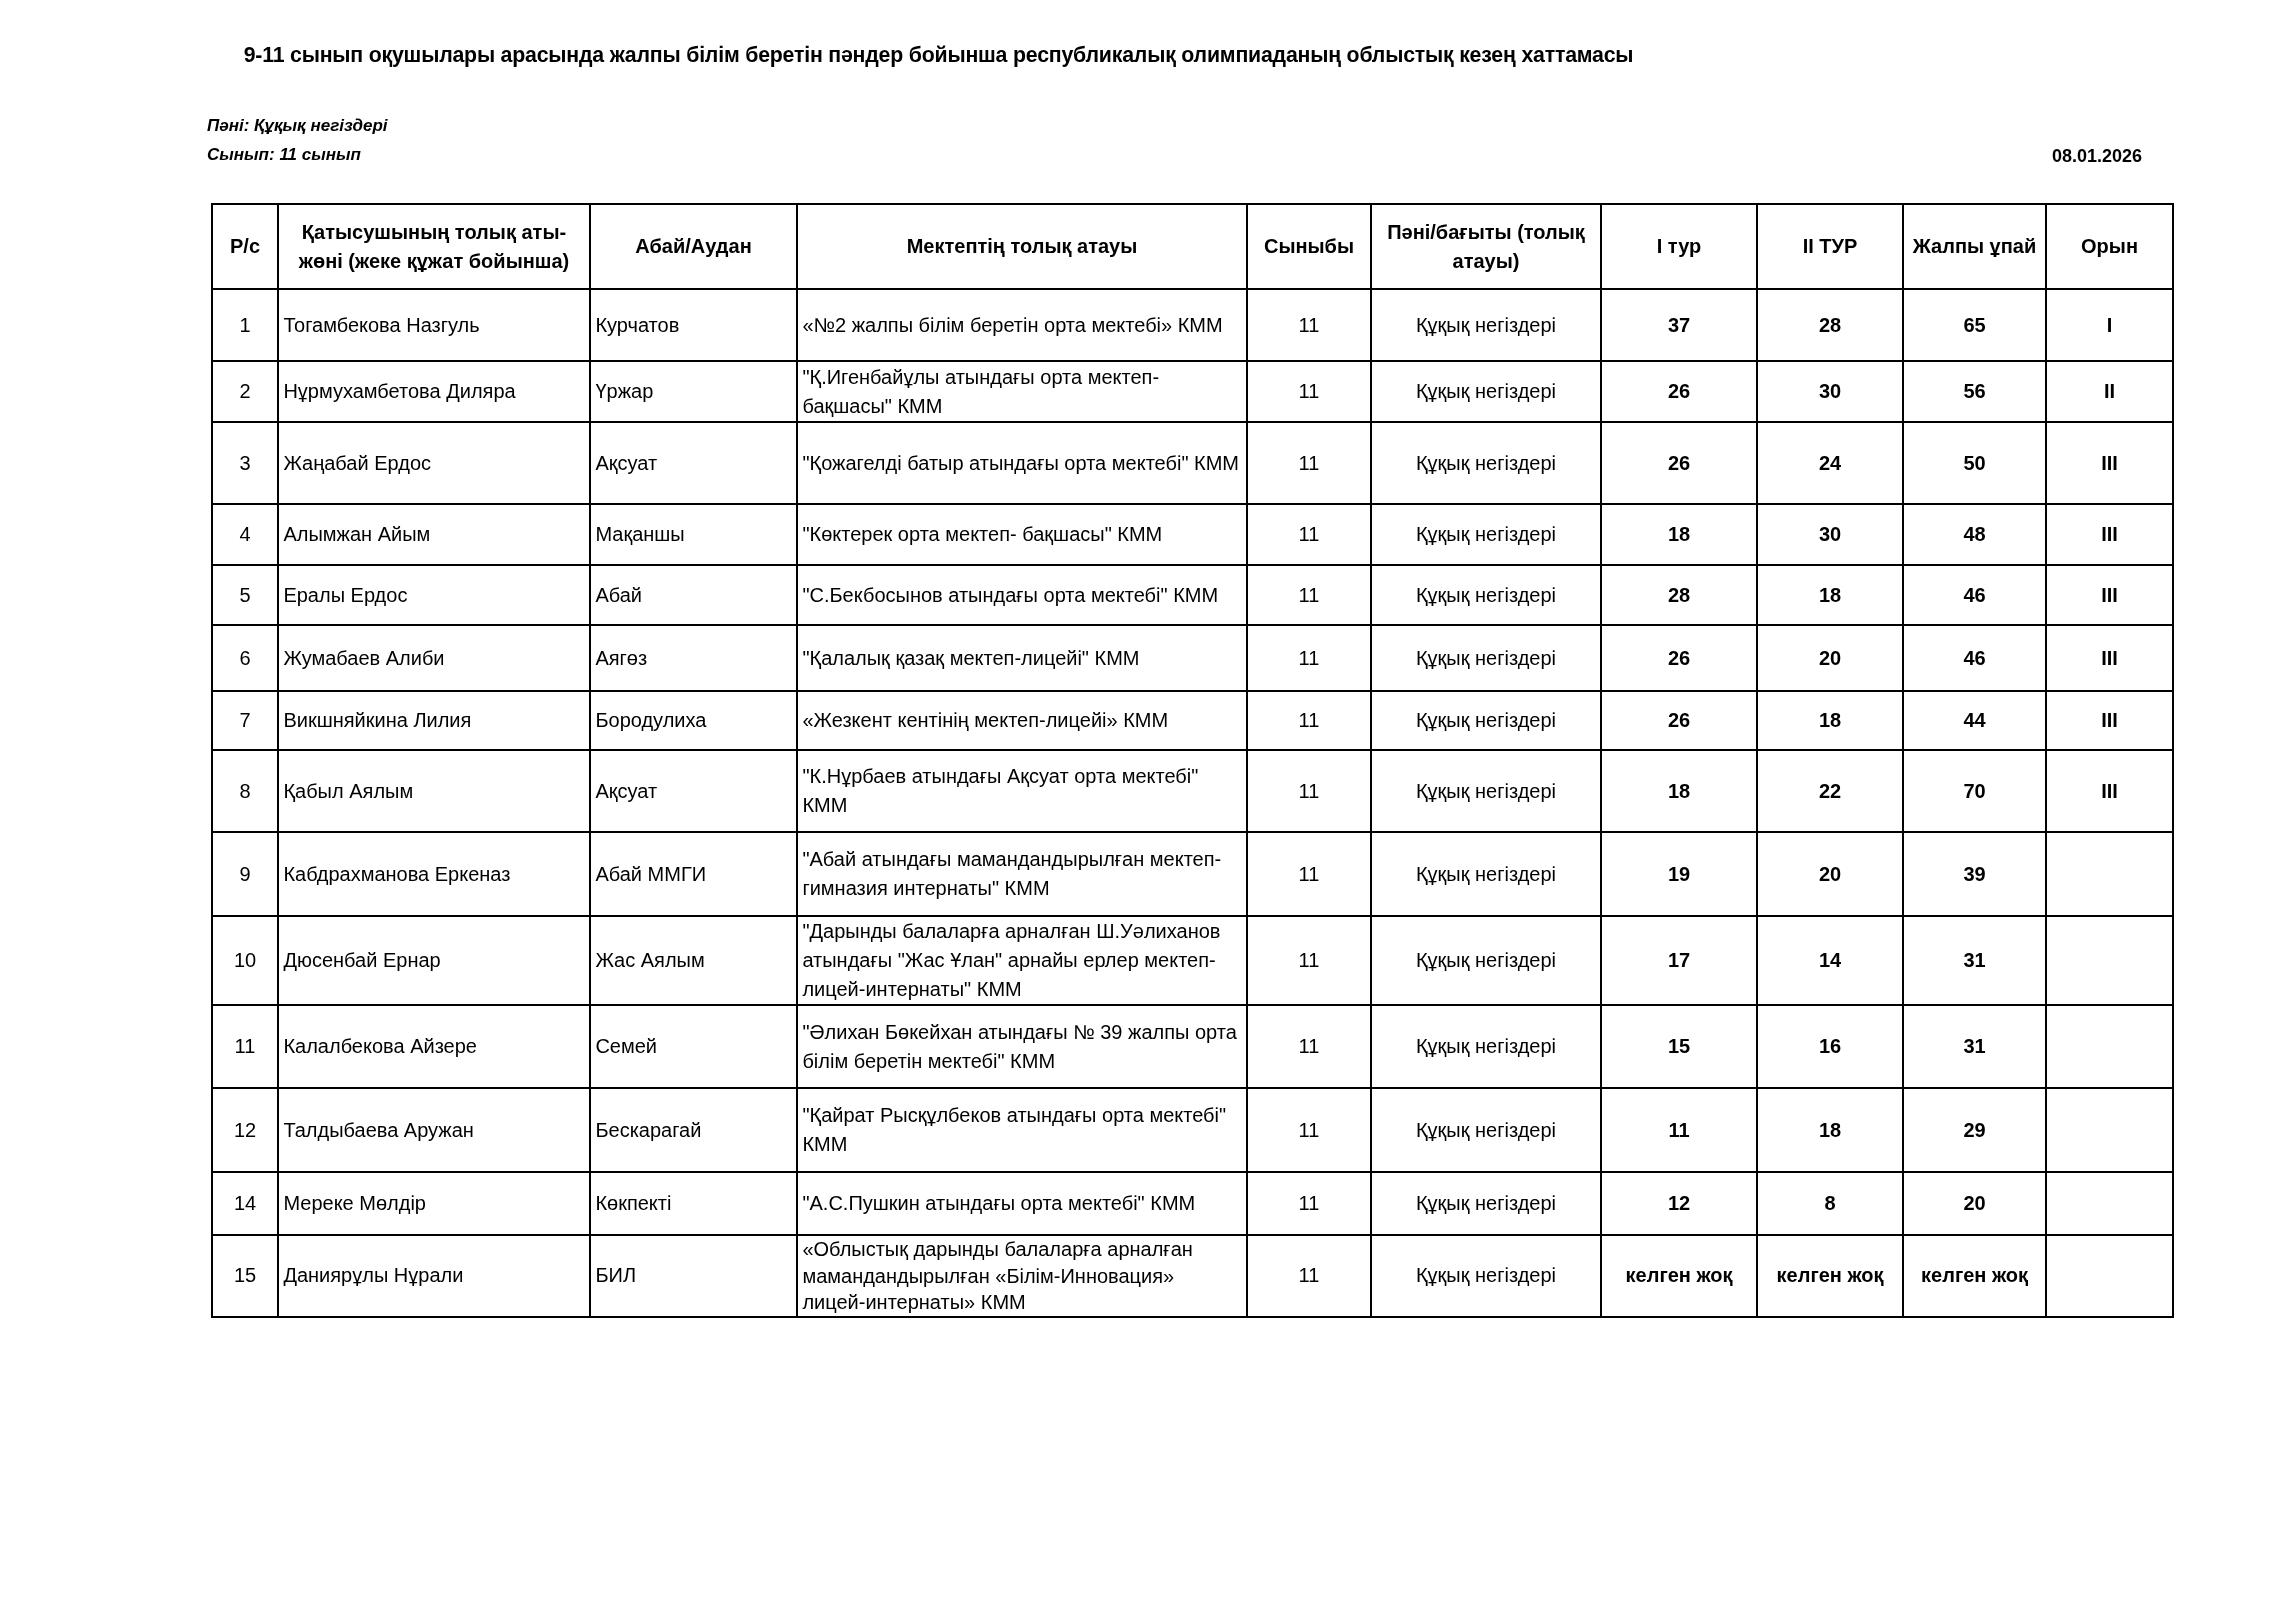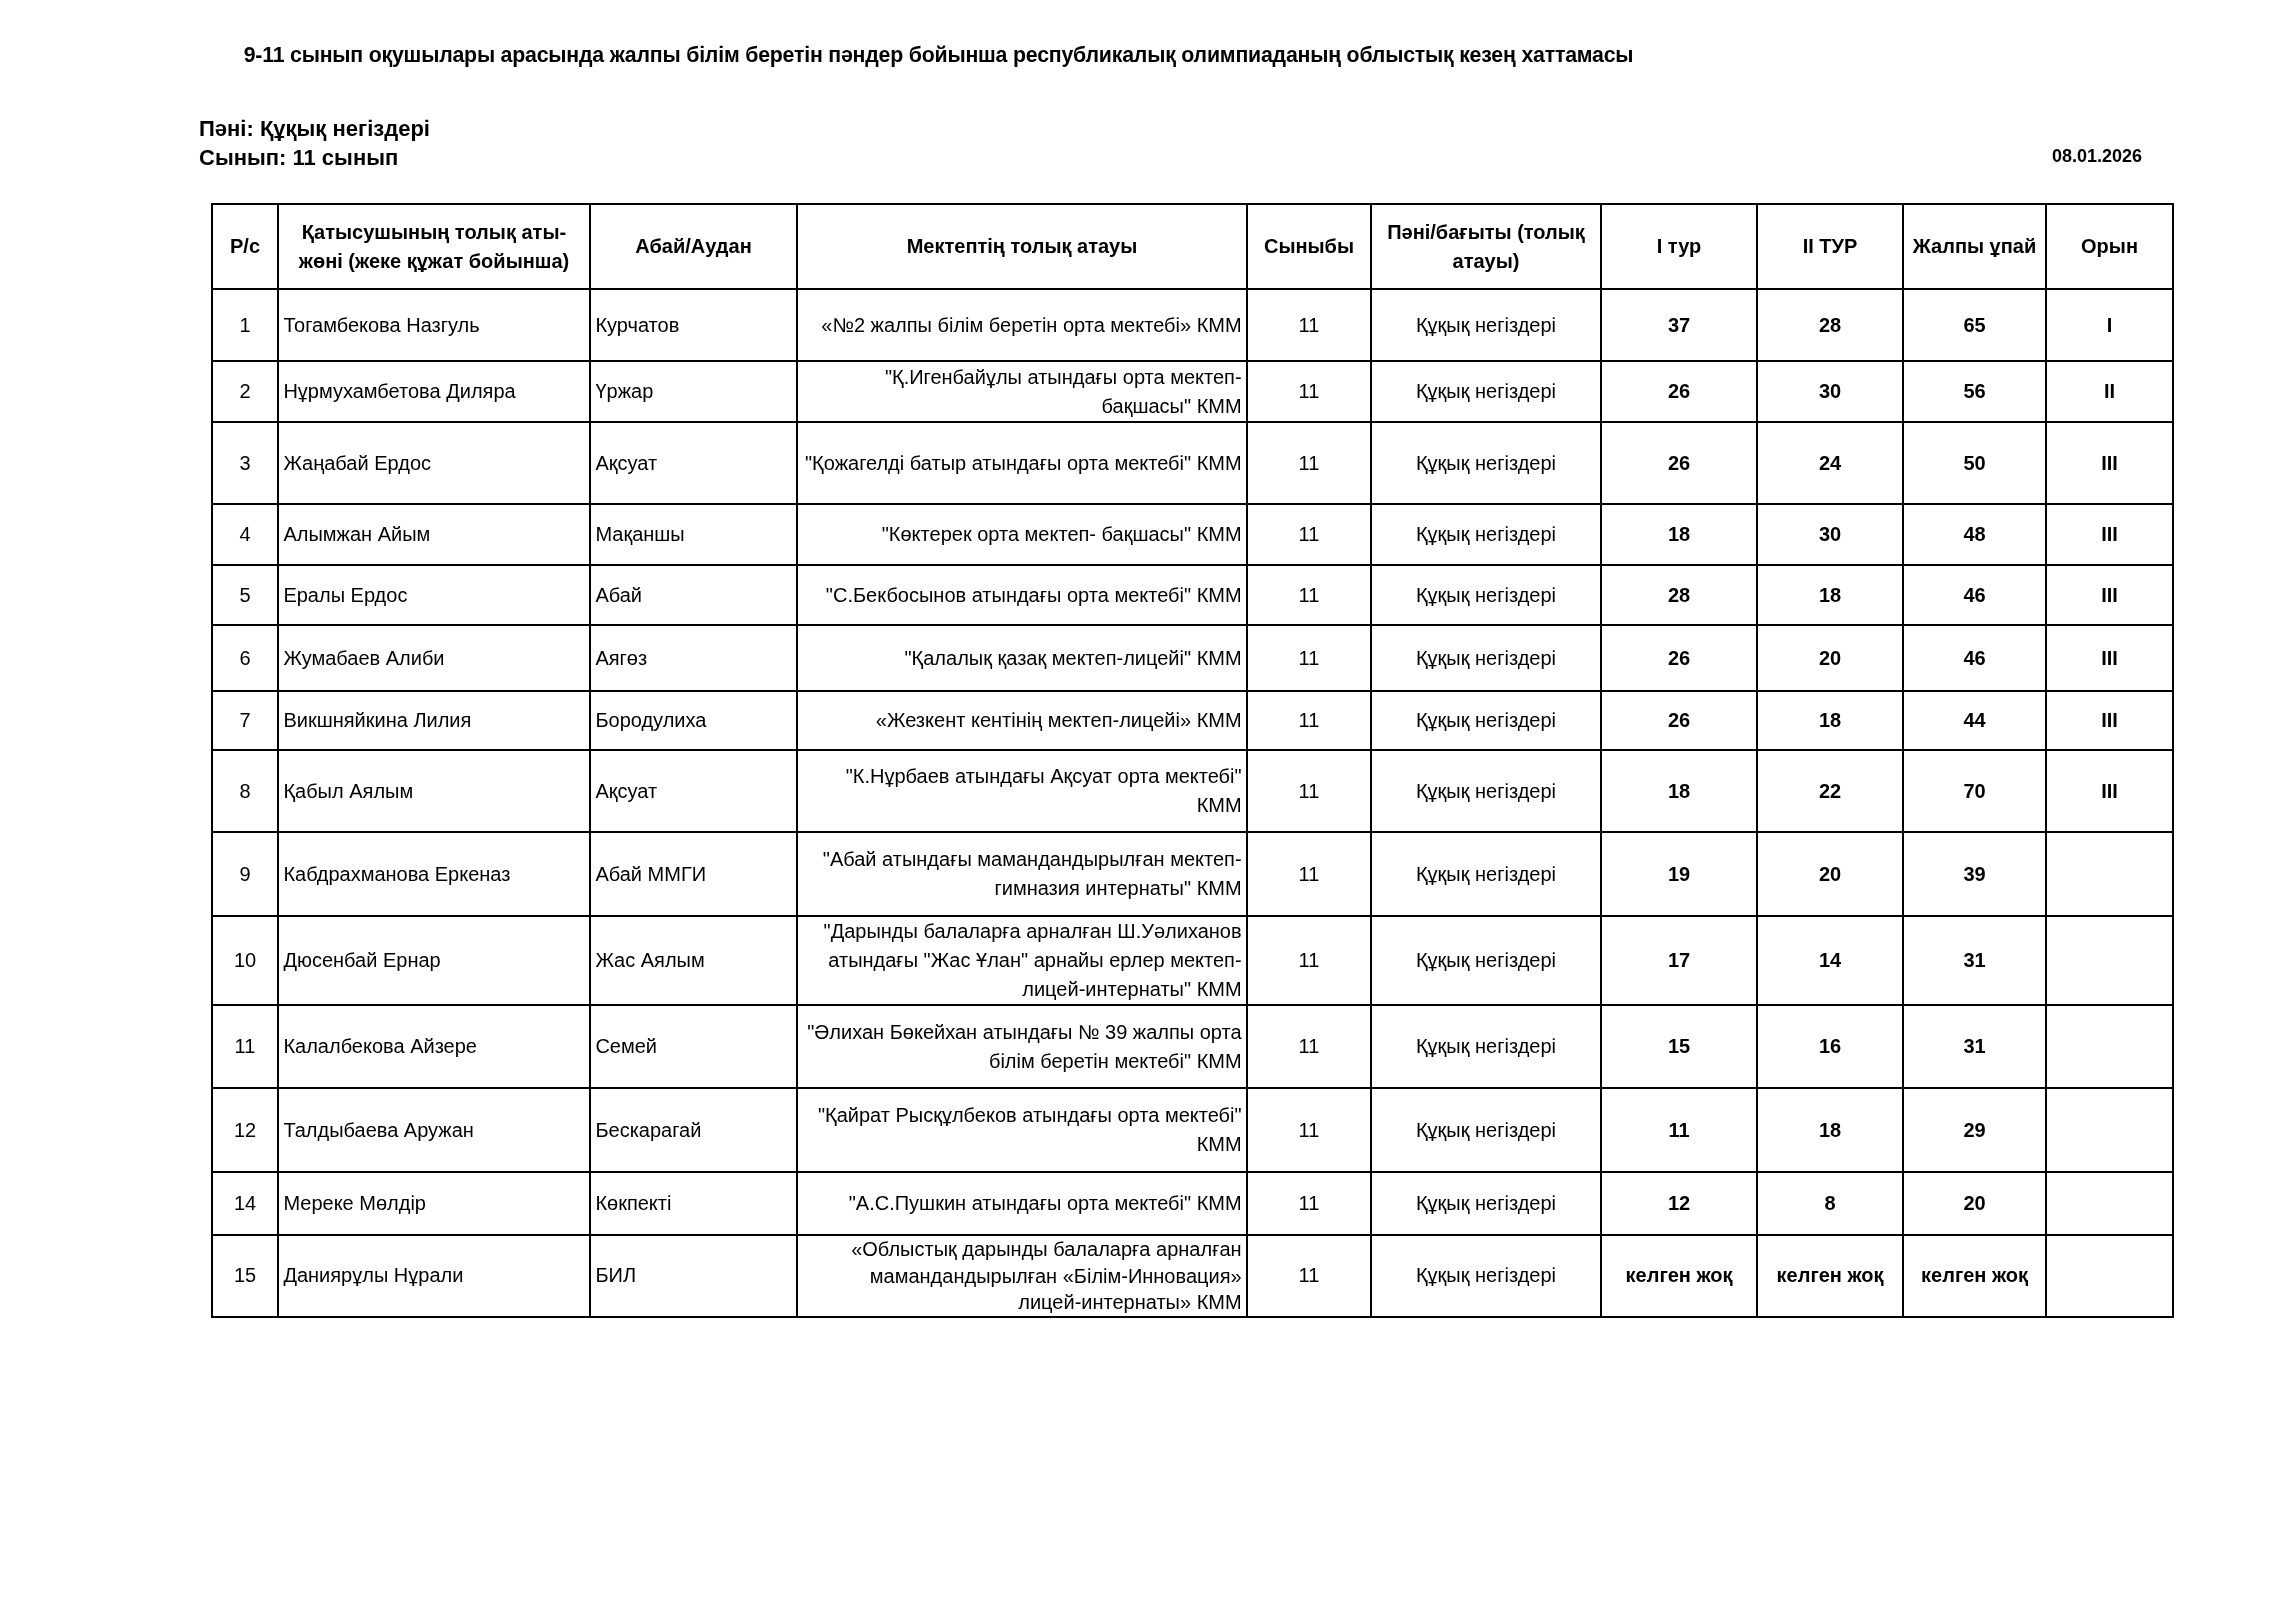--- a/index.html
+++ b/index.html
@@ -5,21 +5,21 @@
   html, body { margin: 0; padding: 0; background: #ffffff; }
   body {
     width: 2295px; height: 1623px; position: relative; overflow: hidden;
     font-family: "Liberation Sans", "DejaVu Sans", sans-serif; color: #000;
   }
   .title {
     position: absolute; left: 0; top: 43px; width: 1877px; text-align: center;
     font-weight: bold; font-size: 21.3px; letter-spacing: -0.2px;
   }
   .meta {
-    position: absolute; left: 199px; font-weight: bold; font-size: 22px;
+    position: absolute; left: 207px; font-weight: bold; font-size: 17px; font-style: italic;
   }
   .meta.subject { top: 116px; }
   .meta.grade { top: 145px; }
   .meta .v { font-weight: bold; }
   .date {
     position: absolute; right: 153px; top: 146px; font-weight: bold; font-size: 18px;
   }
   table.protocol {
     position: absolute; left: 194px; top: 203px;
     border-collapse: collapse; table-layout: fixed;
@@ -27,21 +27,21 @@
     margin-left: 17px;
   }
   table.protocol th, table.protocol td {
     border: 2.9px solid #000; padding: 0 4.4px; font-size: 20px; line-height: 29px;
     vertical-align: middle; overflow: hidden;
   }
   table.protocol th { font-weight: bold; text-align: center; height: 83px; }
   td.c { text-align: center; }
   td.l { text-align: left; }
   td.b { font-weight: bold; }
-  td.school { text-align: right; font-size: 20px; line-height: 29px; }
+  td.school { text-align: left; font-size: 20px; line-height: 29px; }
 </style>
 </head>
 <body>
 
 <div class="title">9-11 сынып оқушылары арасында жалпы білім беретін пәндер бойынша республикалық олимпиаданың облыстық кезең хаттамасы</div>
 
 <div class="meta subject">
   <span>Пәні:</span>
   <span class="v">Құқық негіздері</span>
 </div>

